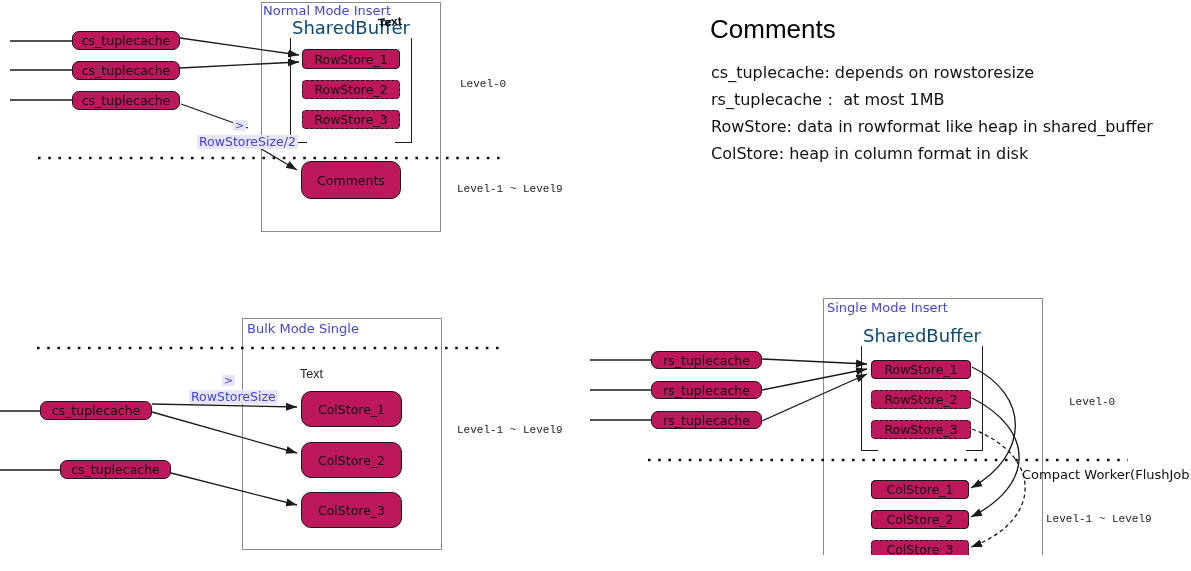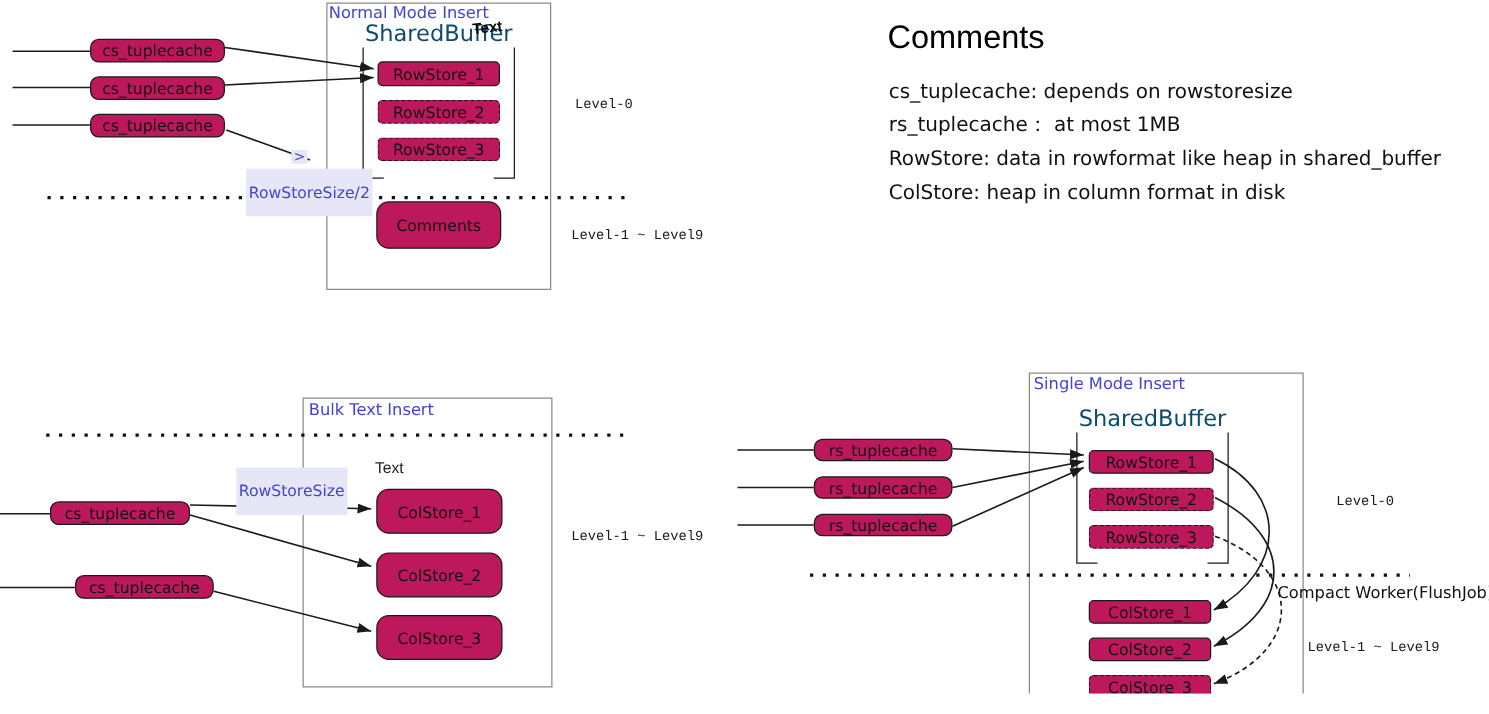--- a/index.html
+++ b/index.html
@@ -15,21 +15,21 @@
     background:#fff; padding:0 4px; font-size:18px; line-height:1.1; white-space:nowrap; color:#0c4a6e; }
   .node { position:absolute; box-sizing:border-box; border:1.5px solid #1a1a1a; border-radius:4px;
     background:#be185d; display:flex; align-items:center; justify-content:center;
     font-size:12.5px; color:#111; white-space:nowrap; z-index:2; }
   .r7 { border-radius:7px; }
   .r10 { border-radius:10px; }
   .dashed { border-style:dashed; }
   .lvl { position:absolute; font-family:Liberation Mono, monospace; font-size:11px;
     color:#1a1a1a; white-space:nowrap; z-index:2; }
   .hl { position:absolute; color:#4444d0; background:#e6e6f6; font-size:12.5px; line-height:1.15;
-    padding:12px 2px; white-space:nowrap; z-index:5; }
+    padding:0 2px; white-space:nowrap; z-index:5; }
   .hl-mark { position:absolute; color:#4444d0; background:#e6e6f6; font-size:11px; line-height:1;
     padding:0 2px; white-space:nowrap; z-index:5; }
   .text-plain { position:absolute; font-family:"Liberation Sans", sans-serif; font-size:12.5px;
     color:#222; white-space:nowrap; z-index:2; }
   .text-bold { position:absolute; font-family:"Liberation Sans", sans-serif; font-weight:700; font-size:12px;
     color:#000; transform:rotate(-6deg); white-space:nowrap; z-index:5; }
   .comments-title { position:absolute; font-family:"Liberation Sans", sans-serif; font-weight:400;
     font-size:26px; color:#000; white-space:nowrap; z-index:2; }
   .comment-line { position:absolute; font-size:16px; color:#111; white-space:nowrap; z-index:2; }
   .hand13 { position:absolute; font-size:13px; color:#111; white-space:nowrap; z-index:2; }
@@ -108,33 +108,33 @@
   <div class="lvl" style="left:460px;top:78px">Level-0</div>
   <div class="lvl" style="left:457px;top:183px">Level-1 ~ Level9</div>
 
   <div class="comments-title" style="left:710px;top:14px">Comments</div>
   <div class="comment-line" style="left:711px;top:63px">cs_tuplecache: depends on rowstoresize</div>
   <div class="comment-line" style="left:711px;top:90px">rs_tuplecache： at most 1MB</div>
   <div class="comment-line" style="left:711px;top:117px">RowStore: data in rowformat like heap in shared_buffer</div>
   <div class="comment-line" style="left:711px;top:144px">ColStore: heap in column format in disk</div>
 
   <div class="frame" style="left:242px;top:318px;width:198px;height:230px"></div>
-  <div class="frame-title" style="left:247px;top:321px">Bulk Text Insert</div>
+  <div class="frame-title" style="left:247px;top:321px">Bulk Mode Single</div>
 
   <div class="text-plain" style="left:300px;top:367px">Text</div>
 
   <div class="node r10" style="left:301px;top:391px;width:101px;height:36px">ColStore_1</div>
   <div class="node r10" style="left:301px;top:442px;width:101px;height:36px">ColStore_2</div>
   <div class="node r10" style="left:301px;top:492px;width:101px;height:36px">ColStore_3</div>
 
   <div class="node r7" style="left:40px;top:401px;width:112px;height:19px">cs_tuplecache</div>
   <div class="node r7" style="left:60px;top:460px;width:111px;height:19px">cs_tuplecache</div>
 
   <div class="hl-mark" style="left:222px;top:375px">&gt;</div>
-  <div class="hl" style="left:189px;top:374px">RowStoreSize</div>
+  <div class="hl" style="left:189px;top:390px">RowStoreSize</div>
 
   <div class="lvl" style="left:457px;top:424px">Level-1 ~ Level9</div>
 
   <div class="frame" style="left:823px;top:298px;width:218px;height:269px"></div>
   <div class="frame-title" style="left:827px;top:300px">Single Mode Insert</div>
 
   <div class="bracket" style="left:861px;top:329px;width:120px;height:120px">
     <span class="bracket-legend">SharedBuffer</span>
   </div>
 

